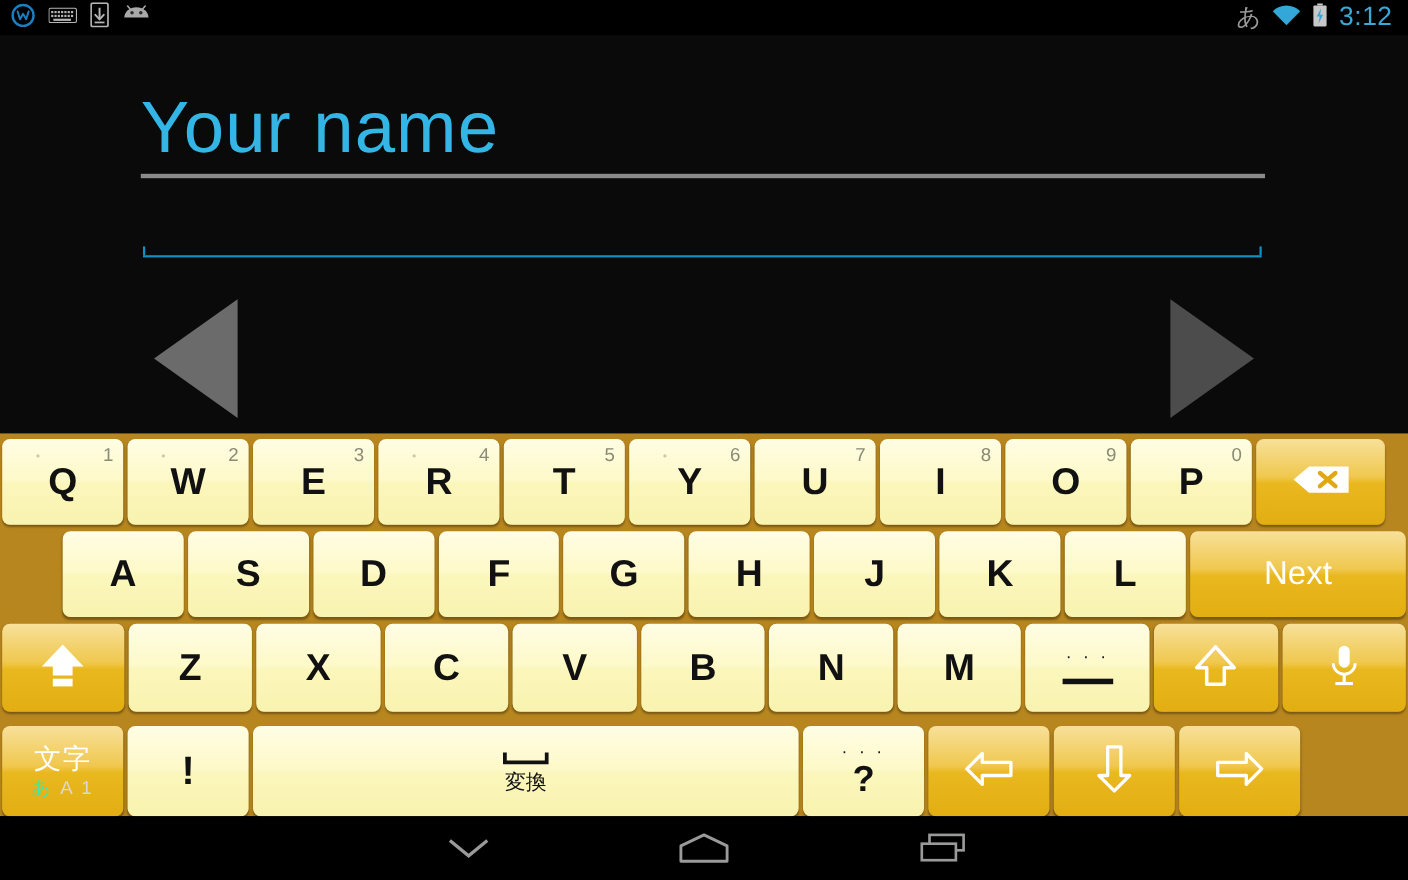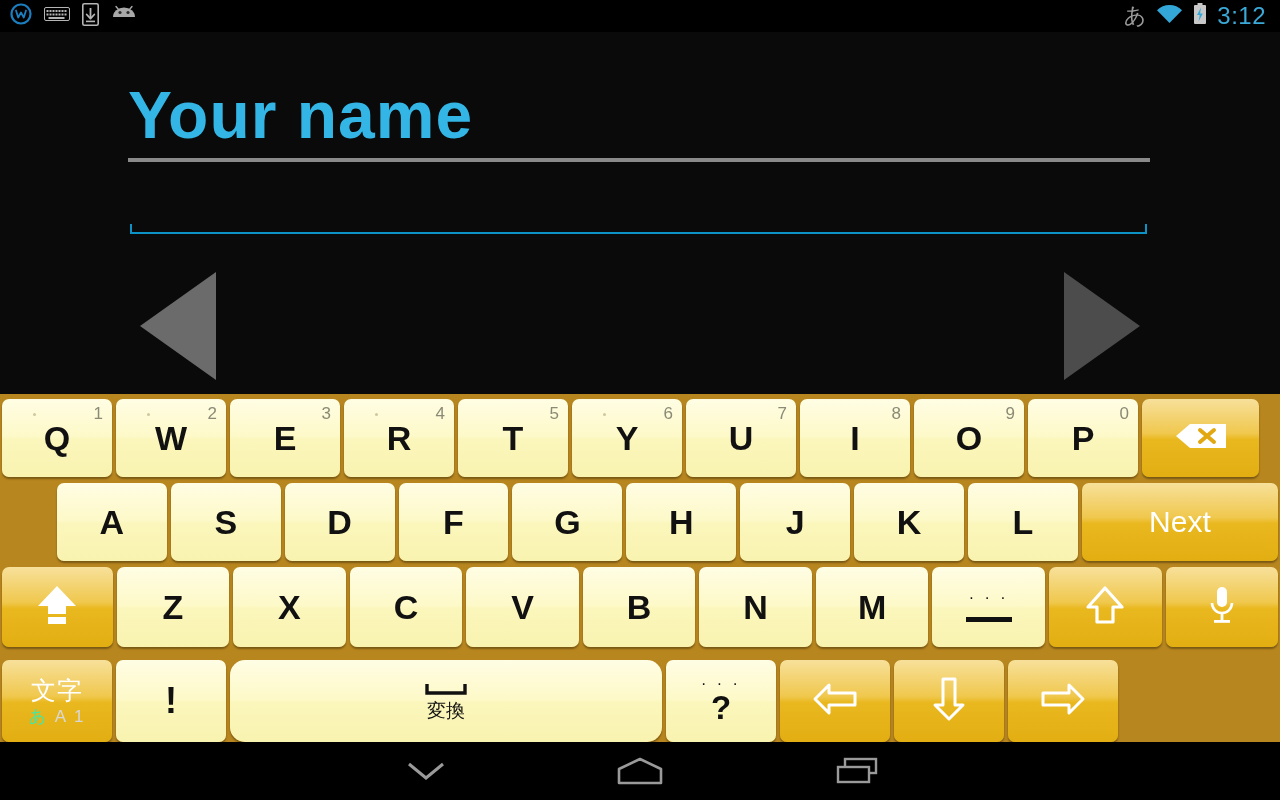--- a/index.html
+++ b/index.html
@@ -17,21 +17,21 @@
   #clock{ color:#3aa9d8; font-size:24px; letter-spacing:0.5px; }
   #ime-indicator{ color:#9a9a9a; font-size:22px; line-height:22px; }
 
   
   #app-area{
     position:absolute; left:0; top:32px; width:1280px; height:362px;
     background:#0a0a0a;
   }
   #page-title{
     position:absolute; left:128px; top:48px;
-    color:#33b5e5; font-size:66px; font-weight:700; letter-spacing:1px;
+    color:#33b5e5; font-size:66px; font-weight:400; letter-spacing:1px;
     line-height:70px; white-space:nowrap;
   }
   #title-divider{
     position:absolute; left:128px; top:126px; width:1022px; height:4px;
     background:#8a8a8a;
   }
   #name-field-wrap{
     position:absolute; left:130px; top:150px; width:1017px; height:62px;
   }
   #name-input{
@@ -82,21 +82,21 @@
   }
   .kdot{ position:absolute; left:28%; top:14px; width:3px; height:3px; border-radius:50%; background:#cfc9a0; }
 
   
   .w1  { width:110px; }
   .wA  { width:112px; }
   .wBk { width:117px; }
   .wNext{ width:200px; }
   .wShift{ width:114px; }
   .wSp { width:116px; }
-  .wSpace{ width:432px;border-radius:15px; }
+  .wSpace{ width:496px; }
   .wMode{ width:110px; }
 
   .spacer-left{ width:56px; }
 
   
   .stack{ display:flex; flex-direction:column; align-items:center; justify-content:center; line-height:1; }
   .jp-main{ color:#fff; font-size:25px; letter-spacing:1px; }
   .jp-sub{ font-size:17px; margin-top:5px; letter-spacing:2px; }
   .jp-sub .hira{ color:#3ee8a8; }
   .jp-sub .rom{ color:#d8d8d8; }

